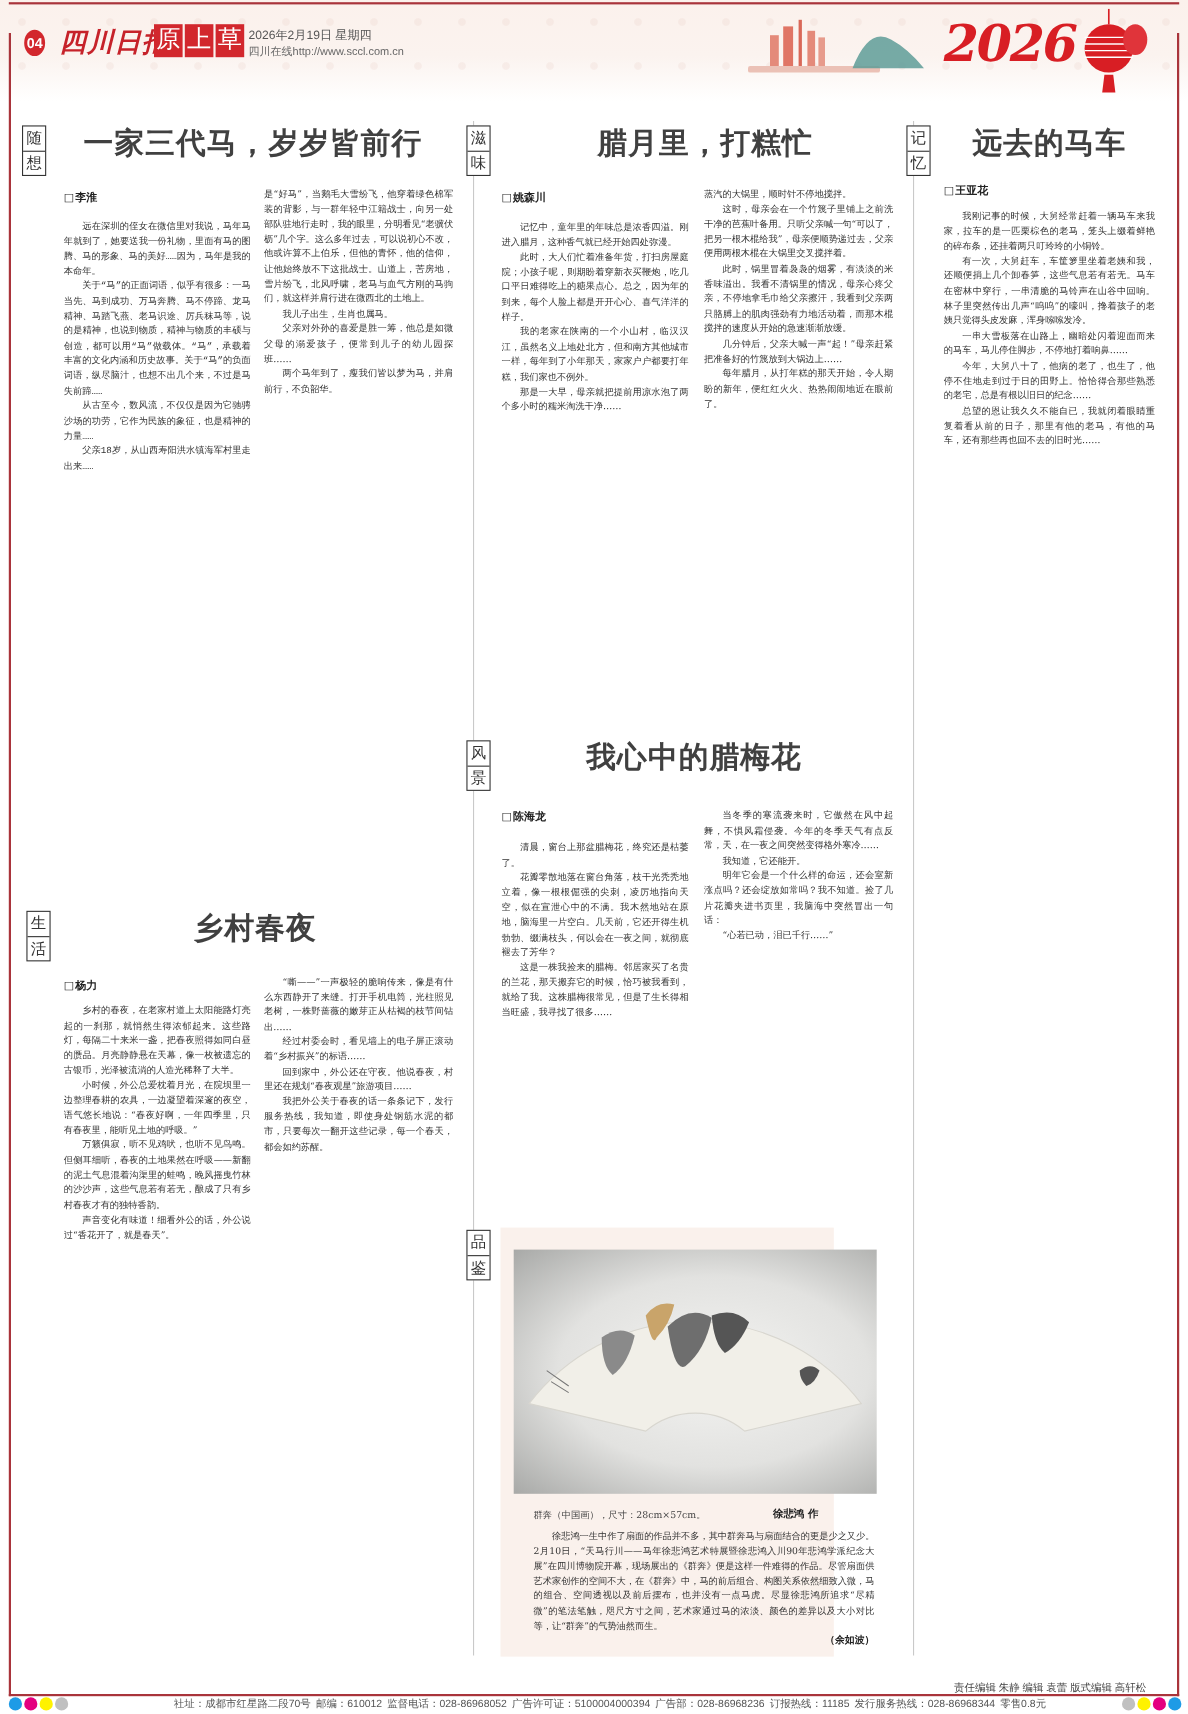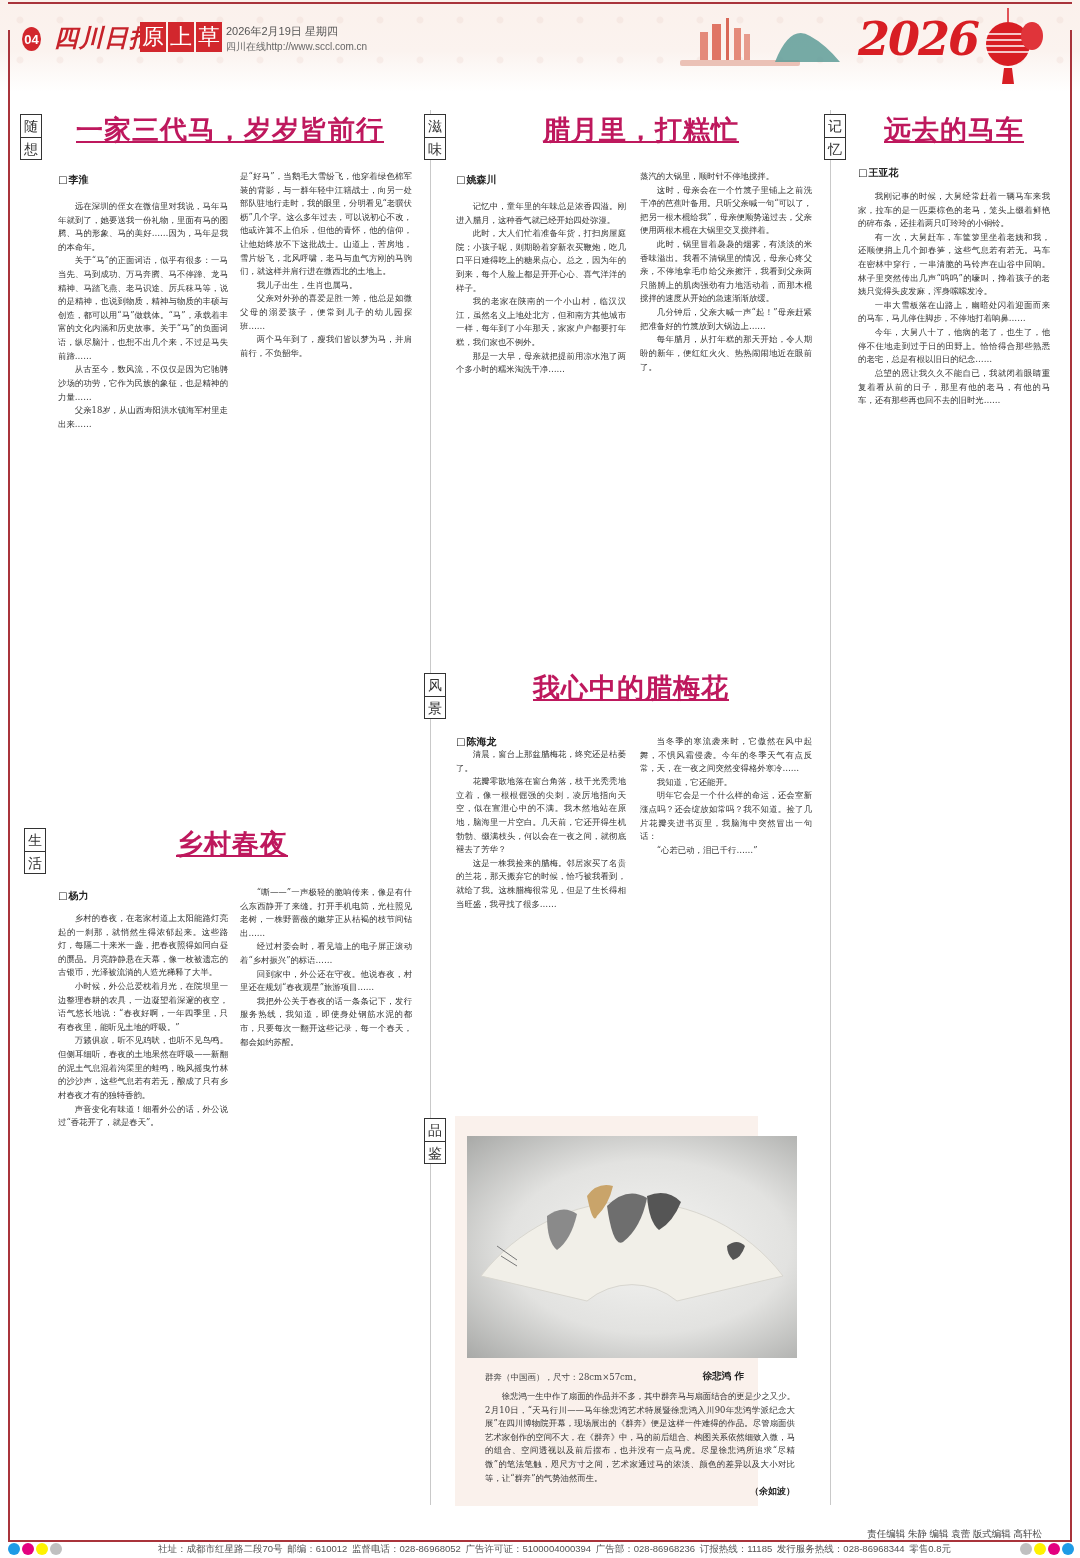--- a/index.html
+++ b/index.html
@@ -49,23 +49,22 @@
 
   
   .tag {
     position: absolute; width: 22px; border: 1.5px solid #333; background: #fff;
     font: 14px "DejaVu Sans", sans-serif; color: #333; text-align: center;
   }
   .tag span { display: block; height: 22px; line-height: 22px; }
   .tag span + span { border-top: 1px solid #333; }
 
   .title {
-    position: absolute; font: bold 27px "DejaVu Sans", sans-serif; color: #be185d; white-space: nowrap;
+    position: absolute; font: bold 27px "DejaVu Sans", sans-serif; color: #404040; white-space: nowrap;
     letter-spacing: 1px;
-    text-decoration: underline;
   }
   .byline { position: absolute; font: bold 10px "DejaVu Sans", sans-serif; color: #222; }
   .byline::before { content: "□"; font-weight: normal; margin-right: 1px; }
 
   .body-col {
     position: absolute; font: 8.4px/1.62 "DejaVu Serif", serif; color: #333;
     text-align: justify; overflow: hidden;
   }
   .body-col p { text-indent: 2em; margin: 0; }
 
@@ -137,21 +136,21 @@
 </div>
 <div class="frame-top"></div>
 <div class="frame"></div>
 
 <div class="tag" style="left:20px;top:114px;">
   <span>随</span>
   <span>想</span>
 </div>
 <div class="title" style="left:76px;top:112px;">一家三代马，岁岁皆前行</div>
 <div class="byline" style="left:58px;top:173px;">李淮</div>
-<div class="body-col" style="left:58px;top:200px;width:170px;height:600px;">
+<div class="body-col" style="left:58px;top:200px;width:170px;height:600px;font-family:Liberation Mono, monospace;">
   <p>远在深圳的侄女在微信里对我说，马年马年就到了，她要送我一份礼物，里面有马的图腾、马的形象、马的美好……因为，马年是我的本命年。</p>
   <p>关于“马”的正面词语，似乎有很多：一马当先、马到成功、万马奔腾、马不停蹄、龙马精神、马踏飞燕、老马识途、厉兵秣马等，说的是精神，也说到物质，精神与物质的丰硕与创造，都可以用“马”做载体。“马”，承载着丰富的文化内涵和历史故事。关于“马”的负面词语，纵尽脑汁，也想不出几个来，不过是马失前蹄……</p>
   <p>从古至今，数风流，不仅仅是因为它驰骋沙场的功劳，它作为民族的象征，也是精神的力量……</p>
   <p>父亲18岁，从山西寿阳洪水镇海军村里走出来……</p>
 </div>
 <div class="body-col" style="left:240px;top:170px;width:172px;height:630px;">
   <p style="text-indent:0">是“好马”，当鹅毛大雪纷飞，他穿着绿色棉军装的背影，与一群年轻中江籍战士，向另一处部队驻地行走时，我的眼里，分明看见“老骥伏枥”几个字。这么多年过去，可以说初心不改，他或许算不上伯乐，但他的青怀，他的信仰，让他始终放不下这批战士。山道上，苦房地，雪片纷飞，北风呼啸，老马与血气方刚的马驹们，就这样并肩行进在微西北的土地上。</p>
   <p>我儿子出生，生肖也属马。</p>
   <p>父亲对外孙的喜爱是胜一筹，他总是如微父母的溺爱孩子，便常到儿子的幼儿园探班……</p>
   <p>两个马年到了，瘦我们皆以梦为马，并肩前行，不负韶华。</p>
@@ -198,21 +197,21 @@
   <p>几分钟后，父亲大喊一声“起！”母亲赶紧把准备好的竹篾放到大锅边上……</p>
   <p>每年腊月，从打年糕的那天开始，令人期盼的新年，便红红火火、热热闹闹地近在眼前了。</p>
 </div>
 
 <div class="tag" style="left:424px;top:673px;">
   <span>风</span>
   <span>景</span>
 </div>
 <div class="title" style="left:533px;top:670px;">我心中的腊梅花</div>
 <div class="byline" style="left:456px;top:735px;">陈海龙</div>
-<div class="body-col" style="left:456px;top:748px;width:170px;height:330px;">
+<div class="body-col" style="left:456px;top:764px;width:170px;height:330px;">
   <p>清晨，窗台上那盆腊梅花，终究还是枯萎了。</p>
   <p>花瓣零散地落在窗台角落，枝干光秃秃地立着，像一根根倔强的尖刺，凌厉地指向天空，似在宣泄心中的不满。我木然地站在原地，脑海里一片空白。几天前，它还开得生机勃勃、缀满枝头，何以会在一夜之间，就彻底褪去了芳华？</p>
   <p>这是一株我捡来的腊梅。邻居家买了名贵的兰花，那天搬弃它的时候，恰巧被我看到，就给了我。这株腊梅很常见，但是了生长得相当旺盛，我寻找了很多……</p>
 </div>
 <div class="body-col" style="left:640px;top:735px;width:172px;height:355px;">
   <p>当冬季的寒流袭来时，它傲然在风中起舞，不惧风霜侵袭。今年的冬季天气有点反常，天，在一夜之间突然变得格外寒冷……</p>
   <p>我知道，它还能开。</p>
   <p>明年它会是一个什么样的命运，还会室新涨点吗？还会绽放如常吗？我不知道。捡了几片花瓣夹进书页里，我脑海中突然冒出一句话：</p>
   <p>“心若已动，泪已千行……”</p>
 </div>

